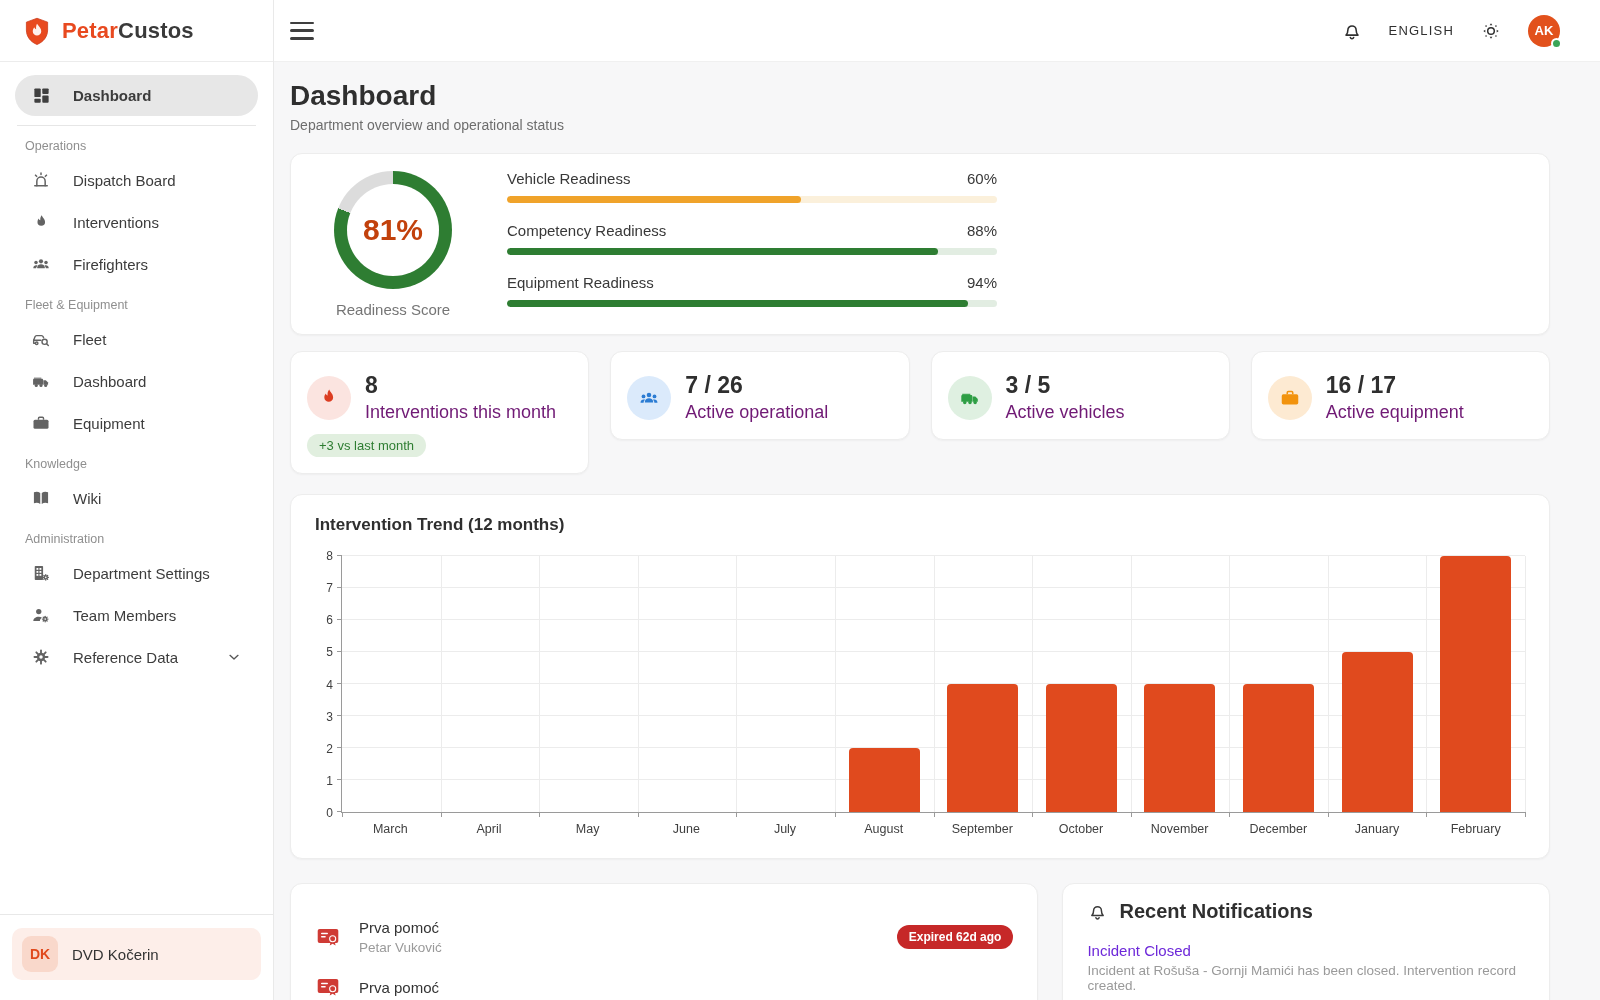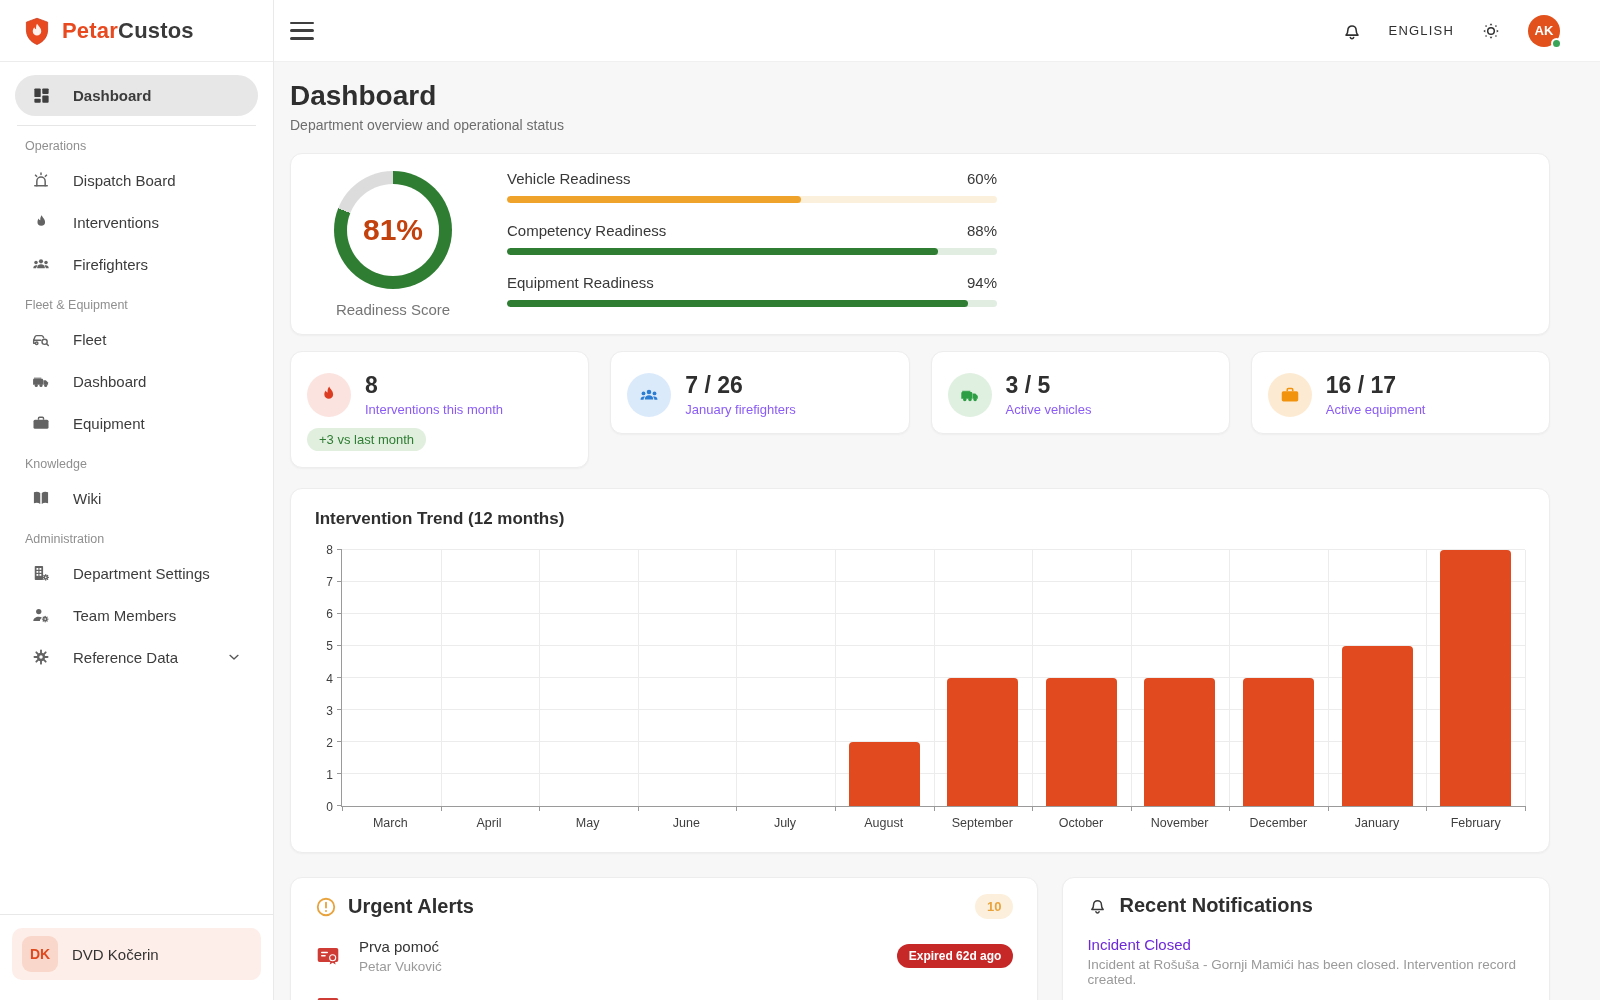--- a/index.html
+++ b/index.html
@@ -61,21 +61,21 @@
   .stats-row { display:flex; gap:21px; margin-top:16px; align-items:flex-start; }
   .stat-card { flex:1; padding:20px 16px 16px 16px; }
   .stat-top { display:flex; align-items:center; gap:14px; }
   .stat-icon { width:44px; height:44px; border-radius:50%; display:flex; align-items:center; justify-content:center; }
   .stat-icon svg { width:22px; height:22px; }
   .ic-red { background:#fbe4e0; color:#dc3d22; }
   .ic-blue { background:#dbeafb; color:#2b7cd3; }
   .ic-green { background:#dff0e1; color:#2e9e44; }
   .ic-orange { background:#fdead2; color:#f2930d; }
   .stat-value { font-size:23px; font-weight:700; color:#2f2f2f; }
-  .stat-label { font-size:13px; color:#8b5cf6; margin-top:3px; }
+  .stat-label { font-size:18px; color:#701a75; margin-top:3px; }
   .stat-badge { display:inline-block; margin-top:11px; background:#e1efdf; color:#2E7D32; font-size:13px; padding:4px 12px; border-radius:13px; }
 
   
   .chart-card { margin-top:20px; height:365px; padding:20px 24px; }
   .chart-title { font-size:17px; font-weight:700; color:#2f2f2f; }
   .chart-grid { display:flex; margin-top:21px; }
   .ylabels { width:26px; position:relative; height:257px; }
   .ytick-label { position:absolute; right:8px; transform:translateY(50%); font-size:12px; color:#3f3f3f; }
   .plot-col { flex:1; }
   .plot { position:relative; height:257px; border-left:1px solid #9a9a9a; border-bottom:1px solid #9a9a9a; }
@@ -391,21 +391,21 @@
                 <circle cx="6" cy="10.3" r="2.1"></circle>
                 <circle cx="18" cy="10.3" r="2.1"></circle>
                 <circle cx="12" cy="8.8" r="2.5"></circle>
                 <path d="M12 12.4c2.5 0 4.5 1.6 4.5 3.6v1h-9v-1c0-2 2-3.6 4.5-3.6z"></path>
                 <path d="M2.8 16.6c0-1.7 1.5-3 3.3-3 .6 0 1.2.1 1.7.4-1 .8-1.6 1.9-1.7 3.1H2.8z"></path>
                 <path d="M21.2 16.6c0-1.7-1.5-3-3.3-3-.6 0-1.2.1-1.7.4 1 .8 1.6 1.9 1.7 3.1h3.3z"></path>
               </svg>
           </div>
           <div>
             <div class="stat-value">7 / 26</div>
-            <div class="stat-label">January firefighters</div>
+            <div class="stat-label">Active operational</div>
           </div>
         </div>
       </div>
       <div class="card stat-card">
         <div class="stat-top">
           <div class="stat-icon ic-green">
             <svg viewBox="0 0 24 24" fill="currentColor">
                 <path d="M3.5 7.4h8.9v1.2H3.5z"></path>
                 <path d="M2.5 16V9.9c0-.7.6-1.3 1.3-1.3h9.4c.7 0 1.3.6 1.3 1.3V16z"></path>
                 <path d="M14.8 10.4h3l2.7 2.7V16h-5.7z"></path>
@@ -520,31 +520,20 @@
               <div class="xtick-label" style="left: 79.1667%;">December</div>
               <div class="xtick-label" style="left: 87.5%;">January</div>
               <div class="xtick-label" style="left: 95.8333%;">February</div>
             </div>
         </div>
       </div>
     </div>
 
     <div class="bottom-row">
       <div class="card alerts-card">
-        <div class="card-head">
-          <span>
-            <svg viewBox="0 0 24 24" width="22" height="22" fill="none" stroke="#E8A33D" stroke-width="2">
-                <circle cx="12" cy="12" r="9"></circle>
-                <path d="M12 7.2v5.4" stroke-linecap="round"></path>
-                <circle cx="12" cy="16.3" r="1.1" fill="#E8A33D" stroke="none"></circle>
-              </svg>
-          </span>
-          <span class="card-head-title">Urgent Alerts</span>
-          <span class="count-badge">10</span>
-        </div>
         <div class="alert-item">
           <span class="alert-icon">
             <svg viewBox="0 0 24 24" fill="currentColor">
                 <rect x="2.5" y="4.5" width="19" height="13" rx="1.8"></rect>
                 <g fill="#fff">
                   <rect x="5.5" y="8" width="6.5" height="1.5" rx=".75"></rect>
                   <rect x="5.5" y="11" width="4.5" height="1.5" rx=".75"></rect>
                 </g>
                 <path d="m14.6 15.2-1 4.6 2.7-1.6 2.7 1.6-1-4.6z"></path>
                 <circle cx="16.3" cy="13.6" r="2.8" stroke="#fff" stroke-width="1"></circle>

